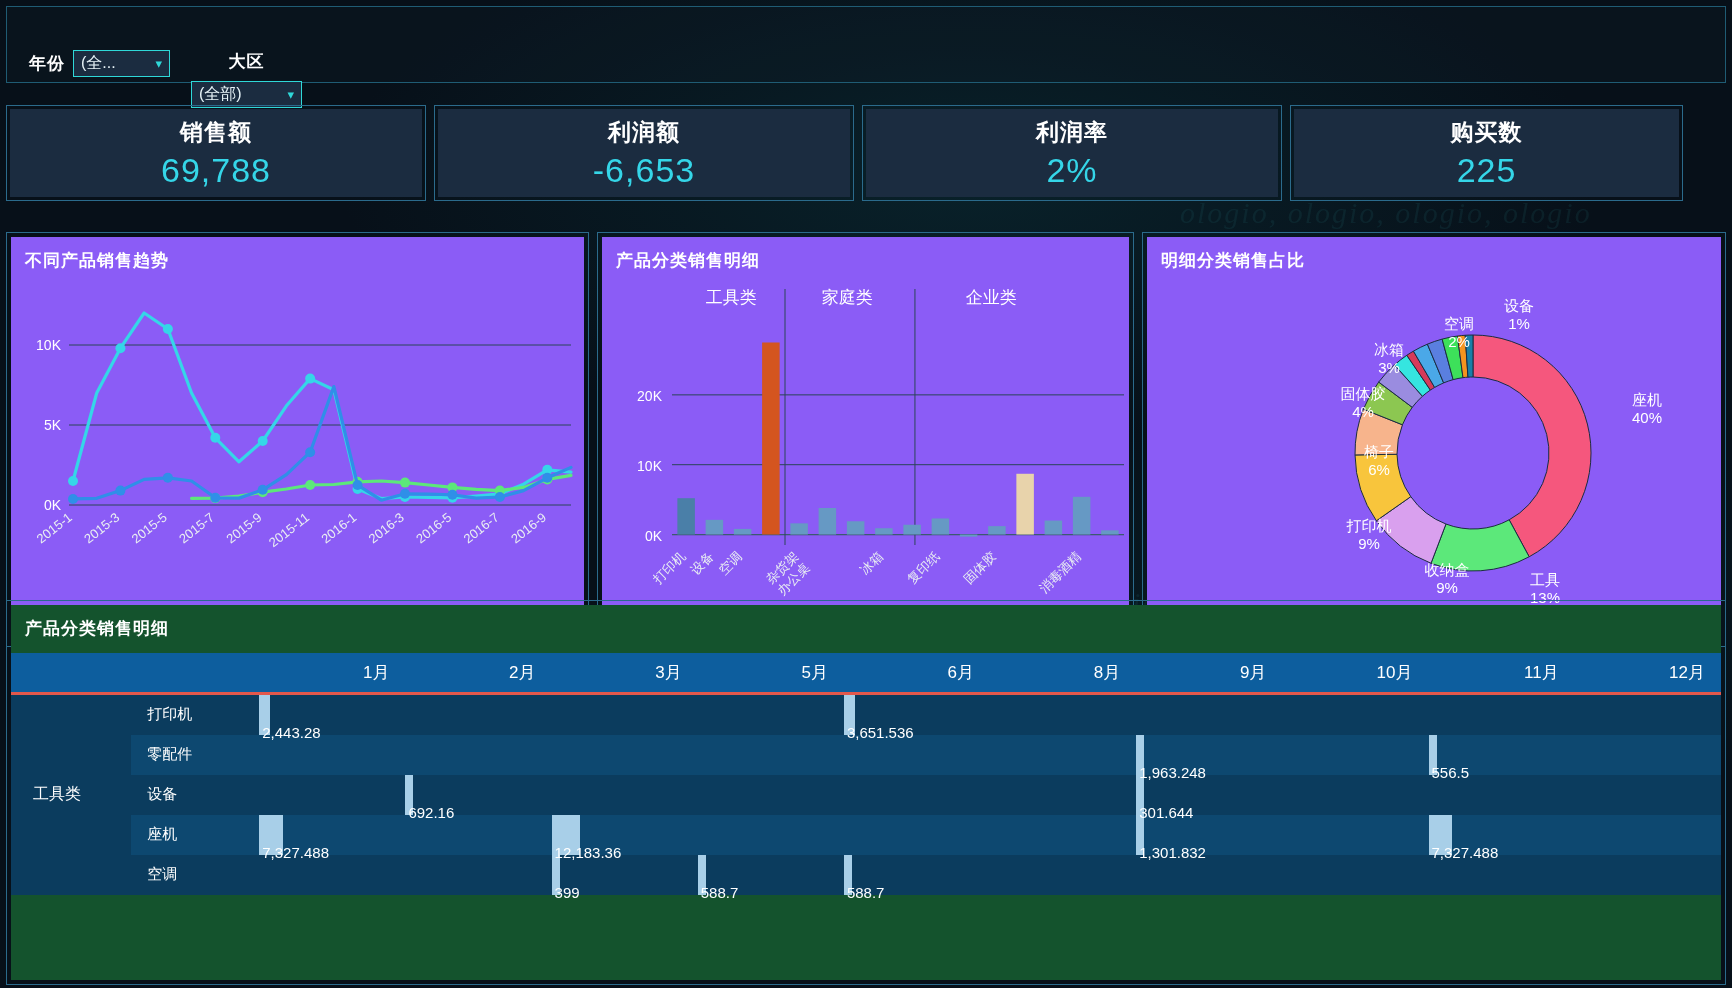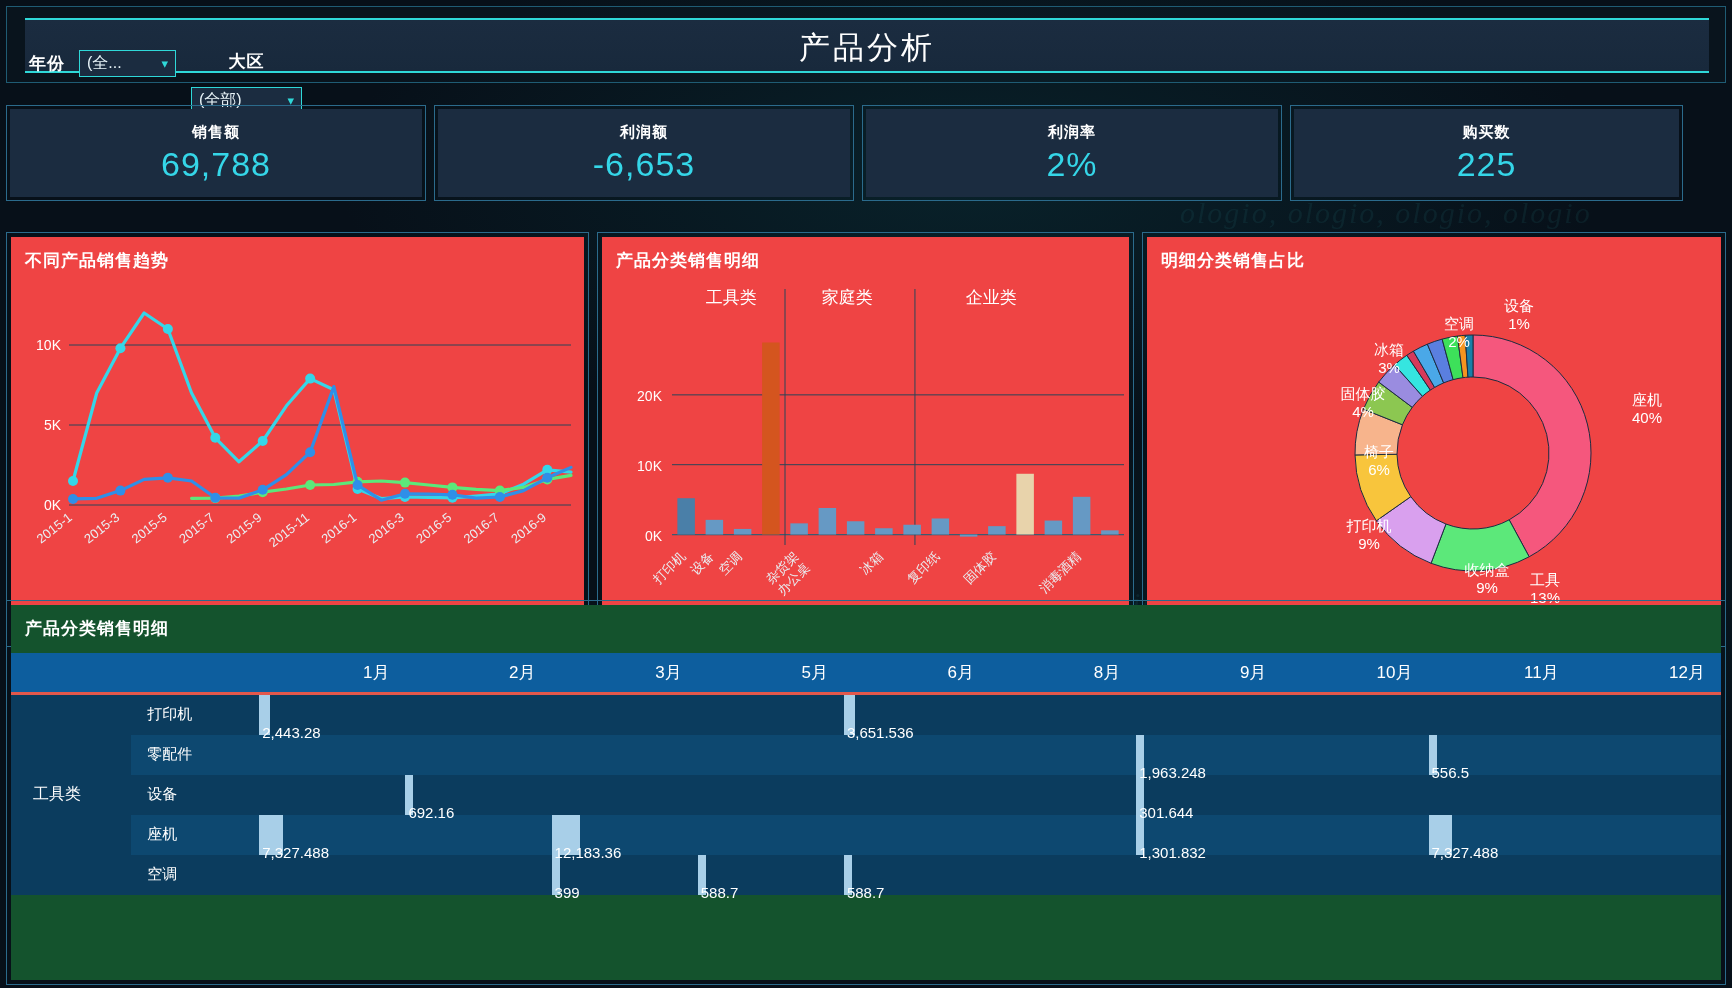--- a/index.html
+++ b/index.html
@@ -29,45 +29,45 @@
   }
   #header-inner {
     position:absolute; left:18px; top:11px; width:1684px; height:55px;
     border-top:2px solid #2fd8d8; border-bottom:2px solid #2fd8d8;
     background: linear-gradient(180deg,#1b2c40,#18293c);
   }
   #title {
     position:absolute; left:0; top:0; width:100%; height:55px; line-height:55px;
     text-align:center; color:#ffffff; font-size:31px; letter-spacing:3px;
   }
-  .filter-group { position:absolute; display:flex; align-items:center; gap:14px; top:43px; }
+  .filter-group { position:absolute; display:flex; align-items:center; gap:8px; top:43px; }
   .filter-label { color:#ffffff; font-size:17px; font-weight:bold; letter-spacing:1px; }
   .filter-select {
     display:flex; align-items:center; justify-content:space-between;
     border:1px solid #2fd8d8; background:#1b2c40; color:#e8f4f8;
     font-size:16px; height:27px; padding:0 7px; min-width:60px;
   }
   .filter-select .cv { white-space:nowrap; }
   .chev { color:#2fd8d8; font-size:13px; margin-left:10px; }
 
   
   .kpi {
     position:absolute; top:105px; height:96px;
     border:1px solid #2b6b8c; padding:3px;
   }
   .kpi-inner {
     width:100%; height:100%; background:#1b2c40;
     display:flex; flex-direction:column; align-items:center; justify-content:center;
   }
-  .kpi-label { color:#ffffff; font-size:15px; font-weight:bold; letter-spacing:1px; margin-bottom:3px;}
+  .kpi-label { color:#ffffff; font-size:23px; font-weight:bold; letter-spacing:1px; margin-bottom:3px;}
   .kpi-value { color:#35d6e8; font-size:34px; letter-spacing:1px; }
 
   
   .panel { position:absolute; border:1px solid #2b6b8c; padding:4px; }
-  .panel-inner { width:100%; height:100%; background:#ef4444; position:relative; overflow:hidden;}
+  .panel-inner { width:100%; height:100%; background:#8b5cf6; position:relative; overflow:hidden;}
   .panel-title {
     position:absolute; left:14px; top:12px; color:#ffffff;
     font-size:17px; font-weight:bold; letter-spacing:1px;
   }
 
   
   .axis-lbl { fill:#ffffff; font-size:14px; font-family:"Liberation Sans",sans-serif; }
   .tick-rot  { fill:#e9eef2; font-size:13px; font-family:"Liberation Sans",sans-serif; }
   .legend-row {
     position:absolute; bottom:11px; left:0; width:100%;
@@ -106,23 +106,20 @@
   .cbar { position:absolute; left:0; top:0; height:40px; background:#a8cfe8; }
   .ctext { position:relative; z-index:2; font-size:15px; color:#ffffff; padding-left:3px;margin-top:36px; }
 </style>
 </head>
 <body>
 
 <div class="wm" style="left:1180px; top:196px;">ologio, ologio, ologio, ologio</div>
 <div class="wm" style="left:640px; top:586px;">ologio, ologio, ologio, ologio, ologio</div>
 
 <div id="header">
-  <div id="header-inner">
-    <div id="title">产品分析</div>
-  </div>
 
   <div class="filter-group" style="left:22px;">
     <span class="filter-label">年份</span>
     <div class="filter-select" style="width:97px;">
       <span class="cv">(全...</span>
       <span class="chev">▾</span>
     </div>
   </div>
 
   <div class="filter-group" style="left:184px;flex-direction:column;">
@@ -312,21 +309,21 @@
           <div>4%</div>
         </div>
         <div class="donut-lbl" style="left: 232px; top: 206px; transform: translateX(-50%);">
           <div>椅子</div>
           <div>6%</div>
         </div>
         <div class="donut-lbl" style="left: 222px; top: 280px; transform: translateX(-50%);">
           <div>打印机</div>
           <div>9%</div>
         </div>
-        <div class="donut-lbl" style="left: 300px; top: 324px; transform: translateX(-50%); margin-left: 40px;">
+        <div class="donut-lbl" style="left: 300px; top: 324px; transform: translateX(-50%);">
           <div>收纳盒</div>
           <div>9%</div>
         </div>
         <div class="donut-lbl" style="left: 398px; top: 334px; transform: translateX(-50%);">
           <div>工具</div>
           <div>13%</div>
         </div>
         <div class="donut-lbl" style="left: 500px; top: 154px; transform: translateX(-50%);">
           <div>座机</div>
           <div>40%</div>

